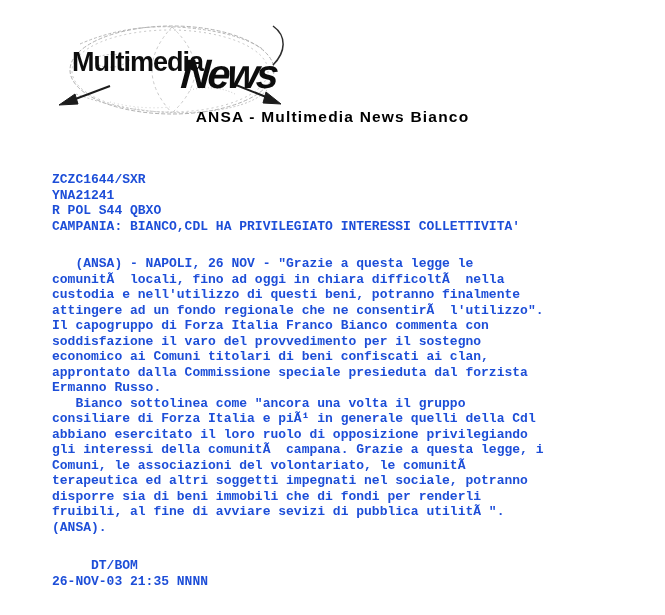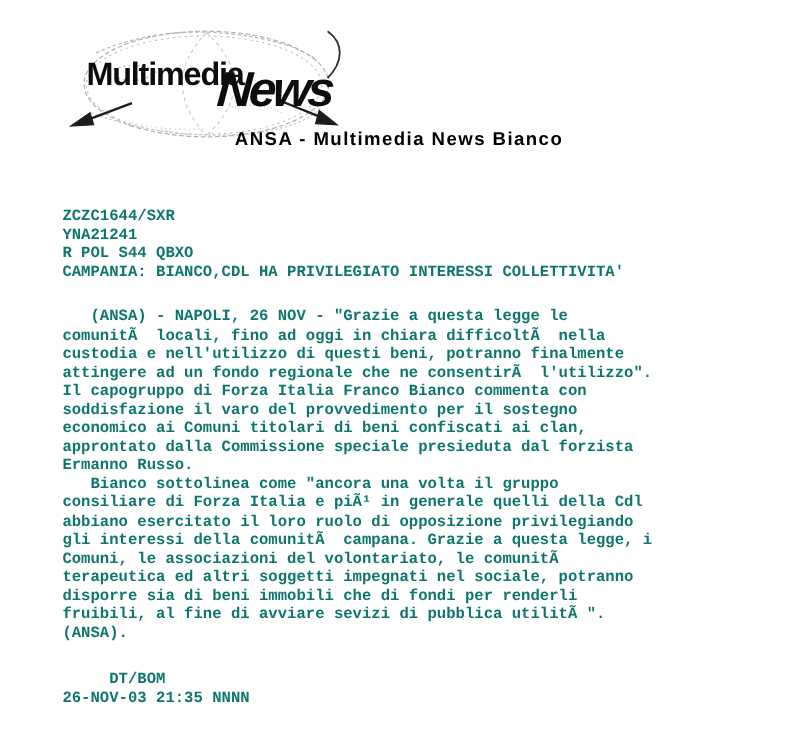--- a/index.html
+++ b/index.html
@@ -32,21 +32,21 @@
     font-family:"Liberation Sans","DejaVu Sans",sans-serif;
     font-weight:bold;font-size:15.5px;letter-spacing:1.2px;
     color:#000;
   }
   
   pre.wire{
     position:absolute;left:52px;margin:0;
     font-family:"Liberation Mono","DejaVu Sans Mono",monospace;
     font-weight:bold;
     font-size:13px;line-height:15.5px;
-    color:#0f766e;white-space:pre;
+    color:#1d4ed8;white-space:pre;
   }
   .wire-header{top:172px;}
   .wire-body{top:256px;}
   .wire-signoff{top:558px;}
 </style>
 </head>
 <body>
 
 <div class="page">
 

